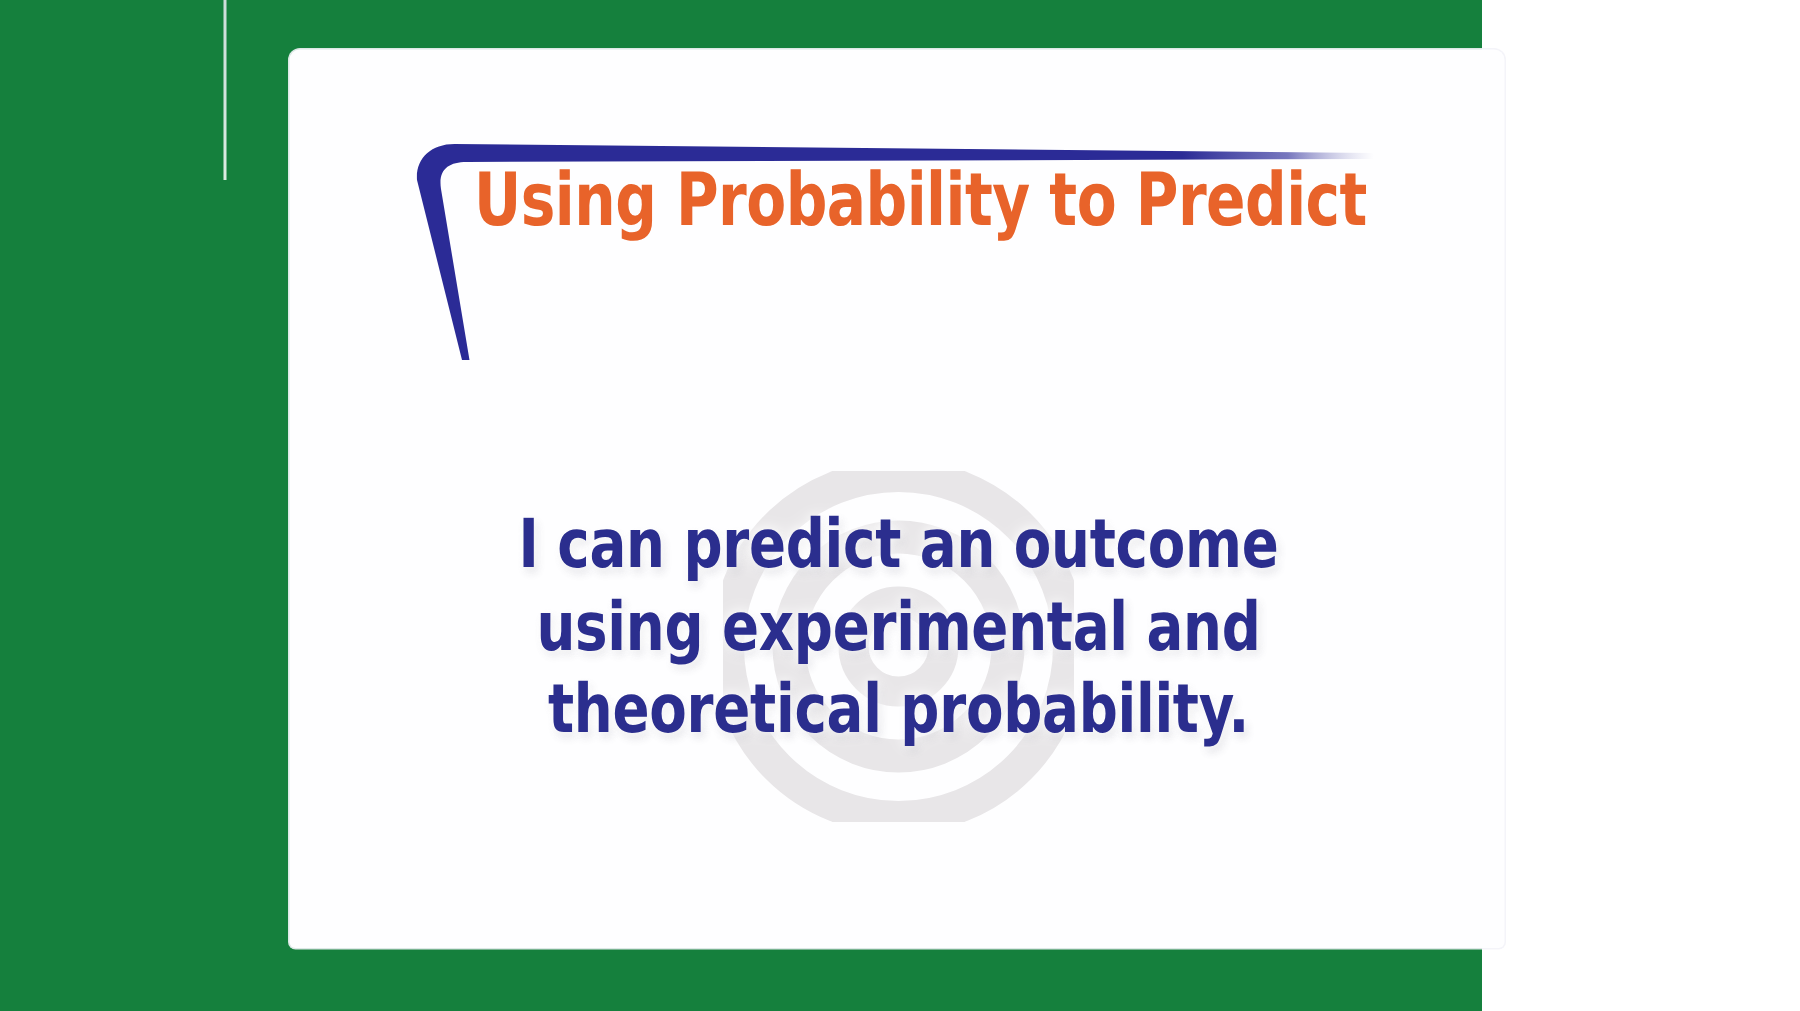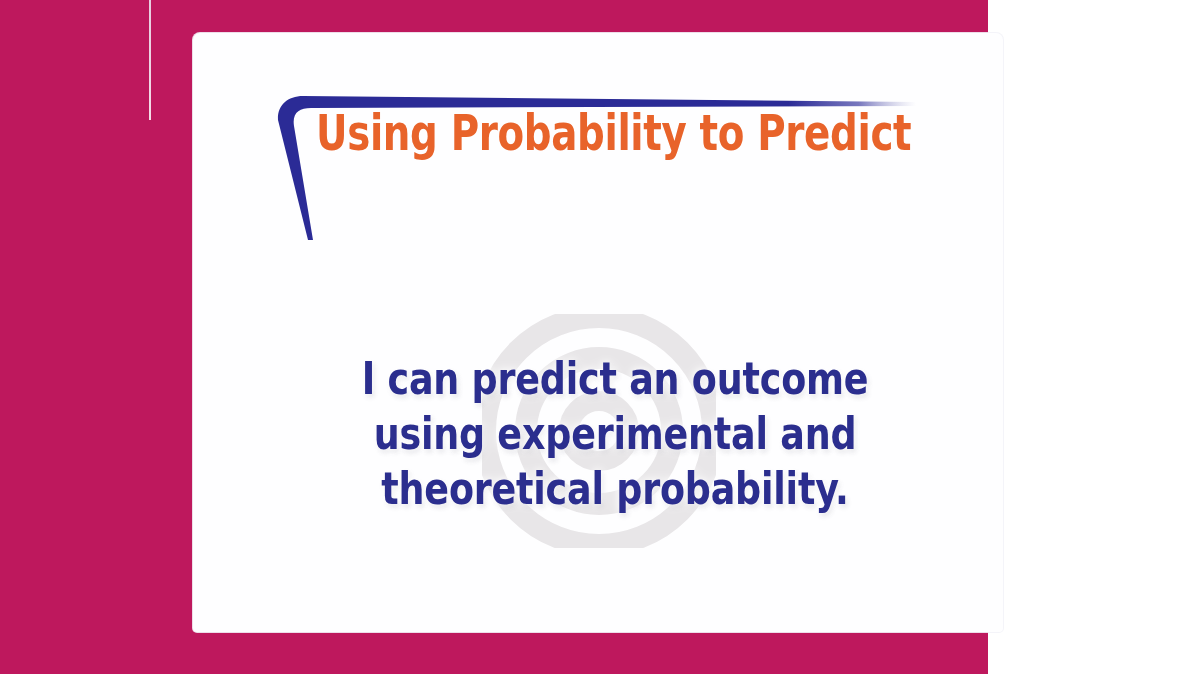--- a/index.html
+++ b/index.html
@@ -12,21 +12,21 @@
     height: 674px;
     overflow: hidden;
     background: #ffffff;
     font-family: "Liberation Sans", sans-serif;
   }
 
   #stage {
     position: relative;
     width: 988px;
     height: 674px;
-    background: #be185d;
+    background: #15803d;
   }
 
   
   #left-divider {
     position: absolute;
     left: 149px;
     top: 0;
     width: 2px;
     height: 120px;
     background: linear-gradient(to bottom, #eeeef6 0%, #f5f5fb 55%, #ffffff 100%);
@@ -83,21 +83,21 @@
     transform-origin: left center;
     white-space: nowrap;
   }
 
   
   #objective-text {
     position: absolute;
     left: 303px;
     top: 335px;
     width: 592px;
-    margin: 16px;
+    margin: 0;
     text-align: center;
     font-family: "Liberation Sans Narrow", "DejaVu Sans Condensed", "Liberation Sans", sans-serif;
     font-size: 45px;
     line-height: 55px;
     font-weight: 700;
     letter-spacing: -0.2px;
     color: #2B2E8E;
     text-shadow:
        0 0 7px rgba(255,255,255,.95),
        0 0 14px rgba(255,255,255,.85),

